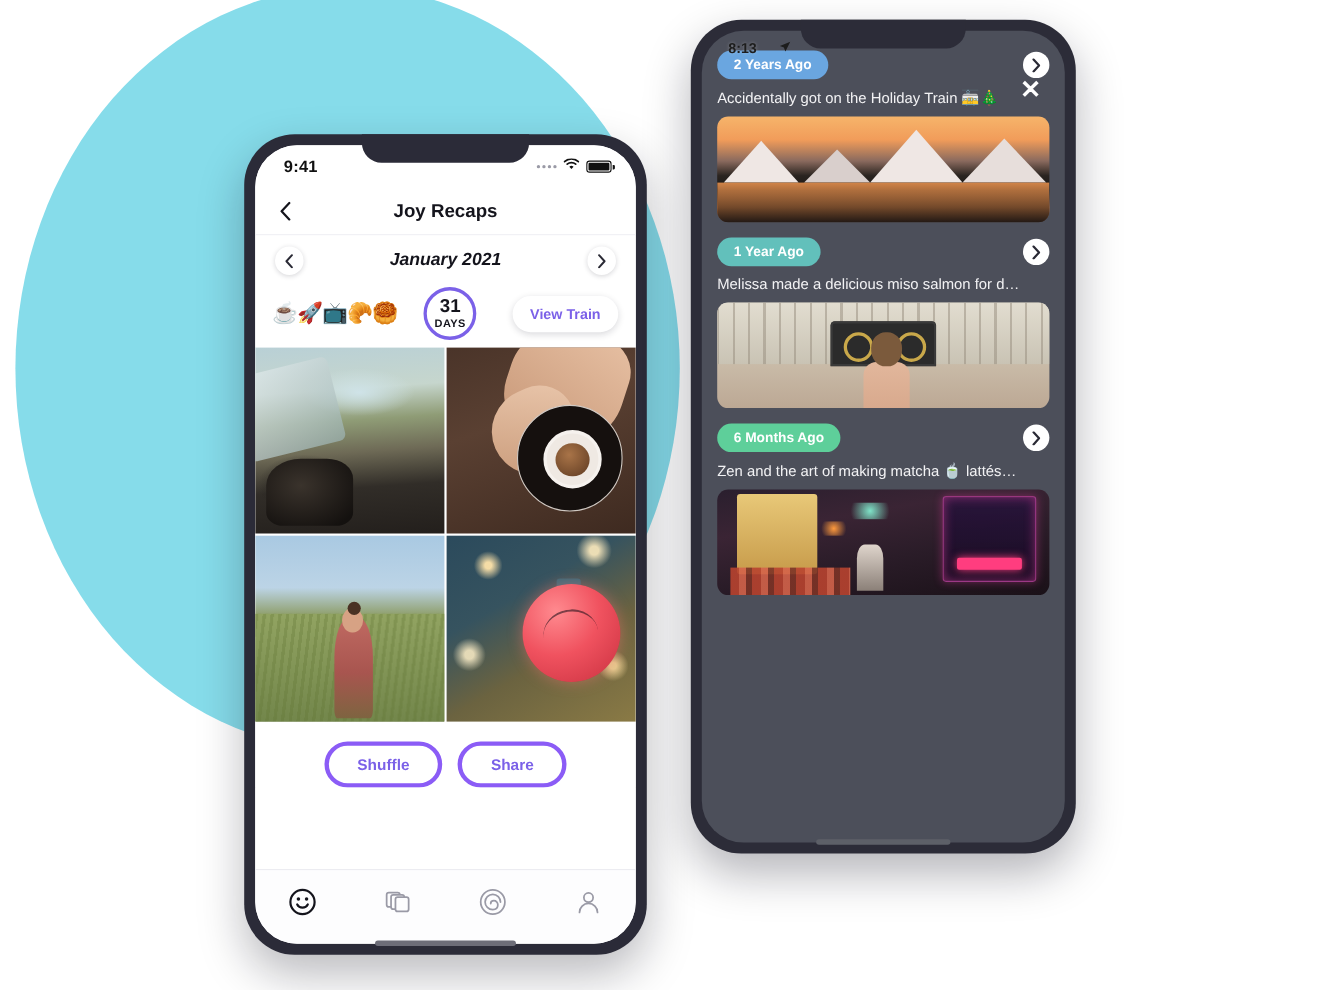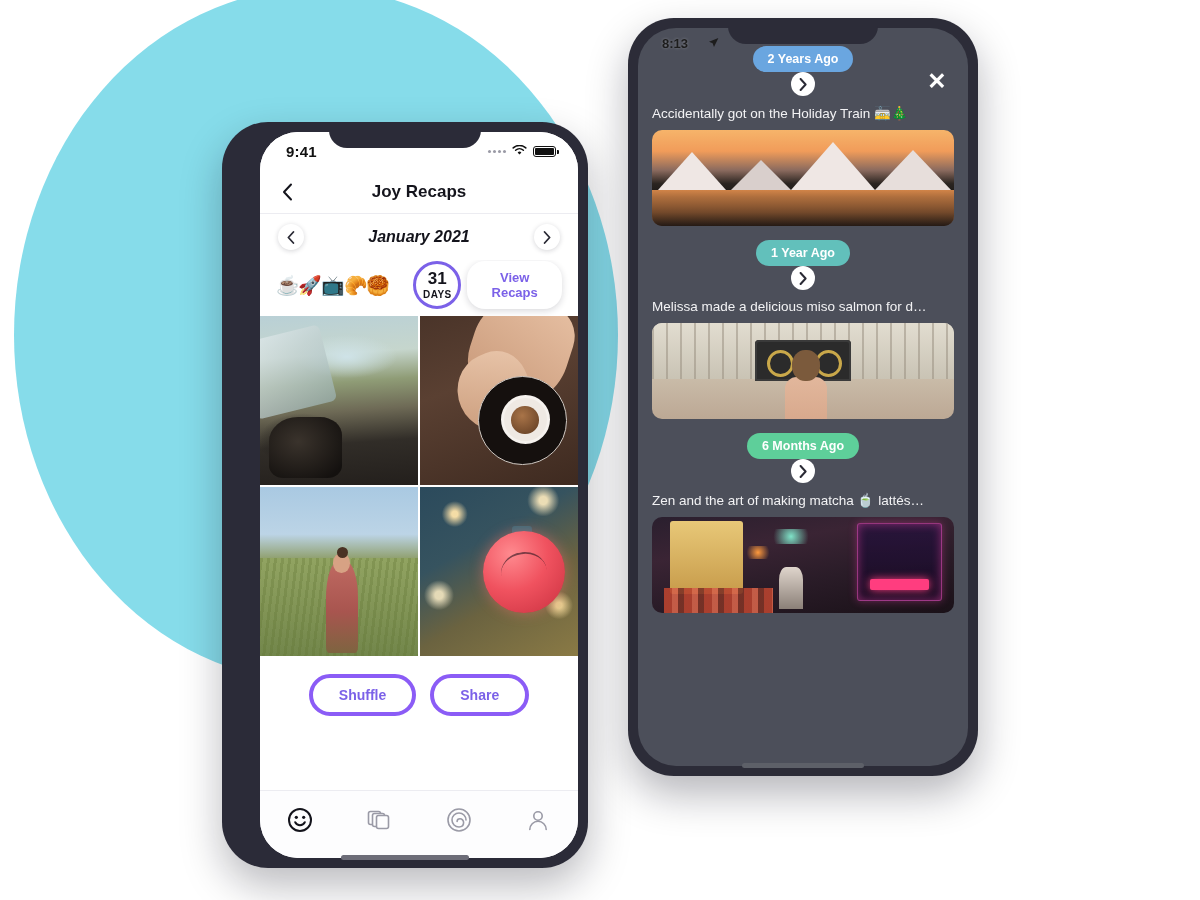--- a/index.html
+++ b/index.html
@@ -36,21 +36,21 @@
   #phone-left {
     left: 222px; top: 122px; width: 366px; height: 746px;
     background: #2b2b38;
     padding: 10px;
     box-shadow: 0 18px 42px rgba(10,10,25,0.28);
   }
   #phone-left .screen {
     position: absolute; inset: 10px;
     border-radius: 38px; overflow: hidden;
     background: #ffffff;
-    display: flex; flex-direction: column; margin-left: 28px;
+    display: flex; flex-direction: column;
   }
   #phone-left .notch { width: 152px; height: 26px; background: #2b2b38; }
   #phone-left .home-bar { width: 128px; background: #6d6d78; }
 
   .statusbar {
     height: 38px; flex: 0 0 38px;
     display: flex; align-items: center; justify-content: space-between;
     padding: 0 22px 0 26px; background: #fff;
   }
   .status-time { font-size: 15px; font-weight: bold; color: #111; letter-spacing: .2px; }
@@ -256,21 +256,21 @@
   }
   .close-x {
     position: absolute; right: 18px; top: 40px; z-index: 35;
     width: 26px; height: 26px; display: flex; align-items: center; justify-content: center;
     color: #fff; font-size: 23px; font-weight: bold; line-height: 1; cursor: pointer;
     font-family: "Liberation Sans", sans-serif;
   }
 
   .memory-list { flex: 1 1 auto; padding: 18px 14px 0 14px; overflow: hidden; }
   .memory { margin-bottom: 14px; }
-  .mem-head { display: flex; align-items: center; justify-content: space-between; margin-bottom: 9px; flex-direction: column; }
+  .mem-head { display: flex; align-items: center; justify-content: space-between; margin-bottom: 9px; }
   .age-pill {
     border-radius: 14px; padding: 6px 15px; font-size: 12.5px; font-weight: bold; color: #fff;
     display: inline-block;
   }
   .chev-btn {
     width: 24px; height: 24px; border-radius: 50%; background: #fff;
     display: flex; align-items: center; justify-content: center; cursor: pointer;
   }
   .mem-caption {
     font-size: 13.5px; color: #f2f2f4; margin-bottom: 9px; white-space: nowrap;
@@ -407,21 +407,21 @@
             </svg>
         </span>
       </div>
 
       <div class="summary-row">
         <span class="emoji-strip">☕🚀📺🥐🥮</span>
         <span class="days-ring">
           <span class="days-num">31</span>
           <span class="days-cap">DAYS</span>
         </span>
-        <button class="view-month">View Recaps</button>
+        <button class="view-month">View Train</button>
       </div>
 
       <div class="photo-grid">
         <div class="photo ph-car"></div>
         <div class="photo ph-coffee">
           <span class="arm"></span>
             <span class="arm2"></span>
             <span class="saucer"></span>
             <span class="cup"></span>
         </div>

